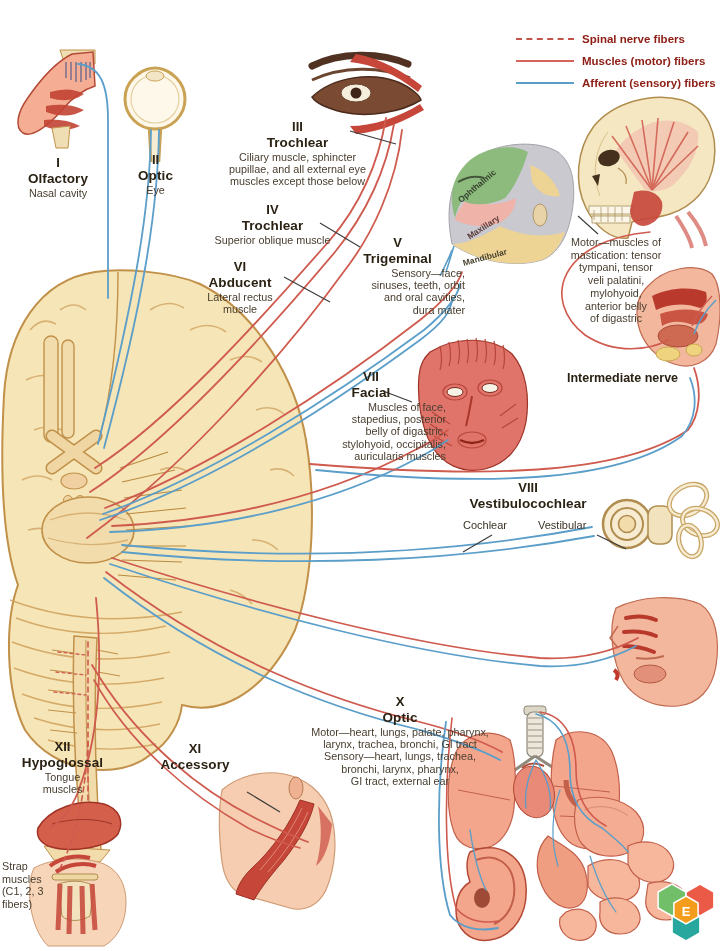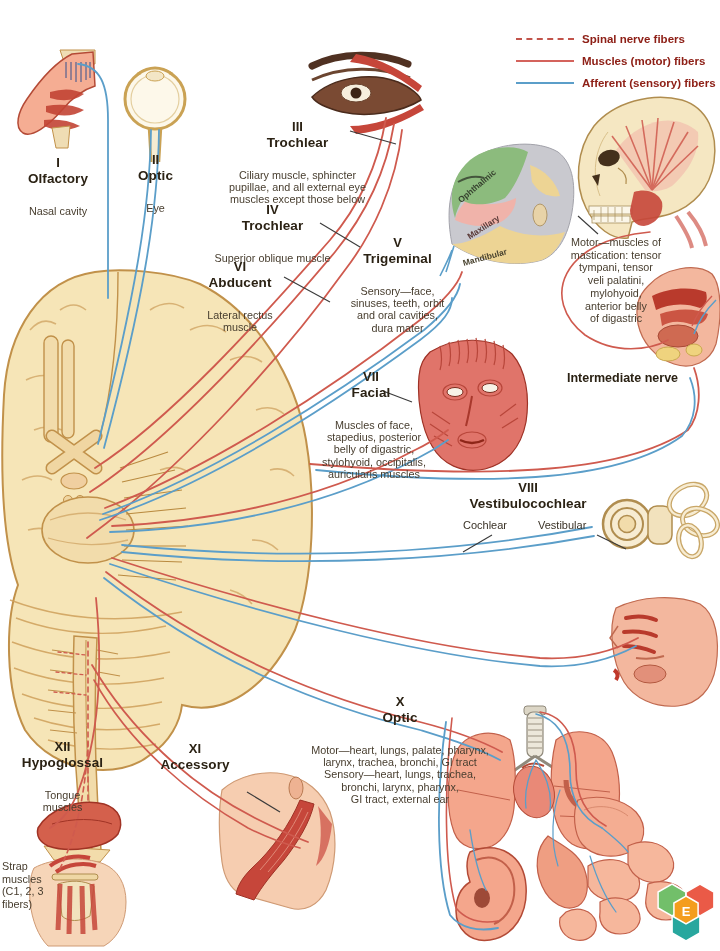--- a/index.html
+++ b/index.html
@@ -2,22 +2,22 @@
 <html><head>
 <meta charset="utf-8">
 <style>
   html,body{margin:0;padding:0;background:#fff;}
   #stage{position:relative;width:720px;height:951px;background:#fff;overflow:hidden;
          font-family:"Liberation Sans",sans-serif;}
   #art{position:absolute;left:0;top:0;}
   .lbl{position:absolute;color:#2b2214;text-align:center;line-height:1.13;}
   .num{font-weight:bold;font-size:13px;}
   .nm{font-weight:bold;font-size:13.5px;letter-spacing:.1px;}
-  .desc{font-size:10.8px;color:#473d2e;white-space:pre-line;margin-top:19px;}
-  .desc-left{text-align:center;}
+  .desc{font-size:10.8px;color:#473d2e;white-space:pre-line;margin-top:1px;}
+  .desc-left{text-align:right;}
   .note{position:absolute;font-size:10.8px;color:#473d2e;white-space:pre-line;line-height:1.18;}
   .subttl{font-weight:bold;font-size:12.5px;color:#2b2214;}
   .branchlbl{position:absolute;font-size:11px;color:#3a3226;}
   .divlbl{position:absolute;font-size:8.5px;font-weight:bold;color:#37422f;transform-origin:left center;white-space:nowrap;}
   #legend{position:absolute;left:516px;top:28px;width:200px;}
   .legrow{display:flex;align-items:center;height:22px;}
   .legswatch{width:58px;margin-right:8px;border-top-width:2.6px;}
   .legtext{font-size:11.5px;font-weight:bold;color:#8e2017;}
 </style>
 </head>

